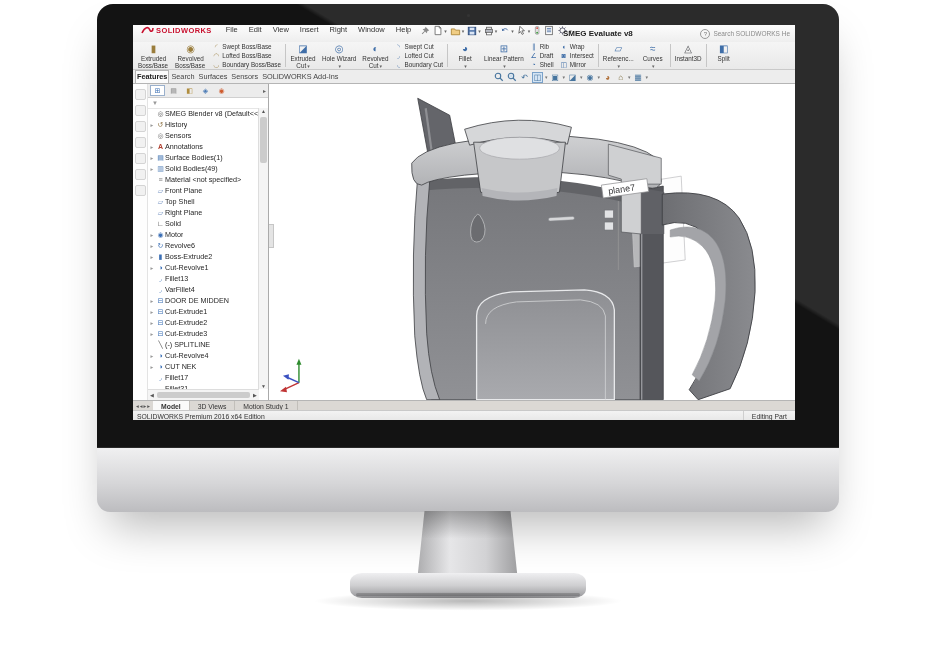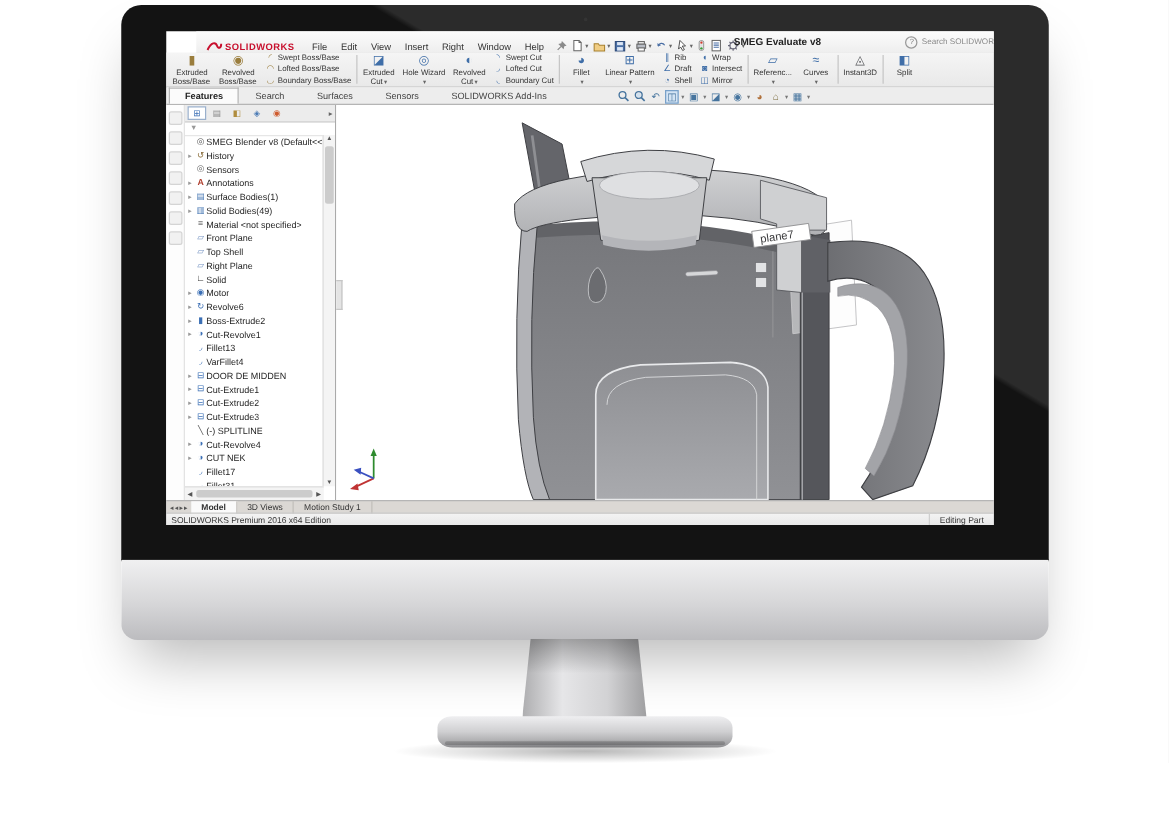--- a/index.html
+++ b/index.html
@@ -23,21 +23,21 @@
          border-radius:12px/9px;background:linear-gradient(#efeff1,#cfcfd1 50%,#97979a);}
   .mbase::after{content:"";position:absolute;left:6px;right:6px;bottom:2px;height:3px;border-radius:2px;background:rgba(0,0,0,.18);}
   .floor-shadow{position:absolute;left:50%;top:591px;width:320px;height:20px;transform:translateX(-50%);
          background:radial-gradient(ellipse at center, rgba(0,0,0,.28), rgba(0,0,0,0) 68%);}
 
   
   .screen{position:absolute;left:36px;top:21px;width:662px;height:395px;background:#fff;overflow:hidden;font-size:8px;color:#222;}
 
   
   .menubar{position:absolute;left:0;top:0;width:662px;height:17px;background:linear-gradient(#fcfcfc,#eee);
-           border-bottom:1px solid #d2d2d2;display:flex;align-items:flex-end;margin-left:24px;}
+           border-bottom:1px solid #d2d2d2;display:flex;align-items:flex-start;}
   .logo{display:flex;align-items:center;gap:2px;padding:0 6px 0 8px;}
   .logo-text{color:#c8102e;font-weight:bold;font-size:7.5px;letter-spacing:.4px;}
   .menus{display:flex;gap:11px;margin-left:8px;}
   .menu-item{font-size:7.5px;color:#333;}
   .qbar{display:flex;align-items:center;gap:3px;margin-left:10px;}
   .qbtn{display:flex;align-items:center;gap:1px;}
   .qbtn svg{display:block;}
   .qcaret{font-size:5px;color:#666;}
   .doc-title{position:absolute;left:430px;top:0;height:17px;line-height:17px;font-size:8px;font-weight:bold;color:#222;}
   .searchbox{position:absolute;right:5px;top:0;height:17px;display:flex;align-items:center;gap:3px;}
@@ -55,21 +55,21 @@
   .caret{font-size:5px;color:#666;margin-left:1px;}
   .stackcol{display:flex;flex-direction:column;justify-content:center;gap:1px;padding:0 3px;}
   .srow{display:flex;align-items:center;gap:2px;}
   .sic{font-size:7px;line-height:8px;width:8px;text-align:center;}
   .sl{font-size:6.3px;color:#333;white-space:nowrap;}
   .rsep{width:1px;background:#c6c6c6;margin:2px 1px;}
 
   
   .tabrow{position:absolute;left:0;top:45px;width:662px;height:14px;background:#ededed;border-bottom:1px solid #b5b5b5;
           display:flex;align-items:flex-end;padding-left:2px;box-sizing:border-box;}
-  .ctab{font-size:7.3px;color:#444;padding:1px 12px 2px;border:1px solid transparent;border-bottom:none;}
+  .ctab{font-size:7.3px;color:#444;padding:1px 1px 2px;border:1px solid transparent;border-bottom:none;}
   .ctab.active{background:#fbfbfb;border-color:#b5b5b5;font-weight:bold;color:#222;}
   .hud{position:absolute;left:360px;top:46px;height:12px;display:flex;align-items:center;gap:2px;}
   .hic{min-width:11px;height:11px;display:flex;align-items:center;justify-content:center;color:#46749e;font-size:8px;}
   .hic.pressed{background:#d4e4f4;border:1px solid #79a1c9;box-sizing:border-box;}
   .hcaret{font-size:5px;color:#777;}
   .hic.ic-previous-view::before{content:"↶";}
   .hic.ic-section-view::before{content:"◫";}
   .hic.ic-view-orientation::before{content:"▣";}
   .hic.ic-display-style::before{content:"◪";}
   .hic.ic-hide-show-items::before{content:"◉";}

